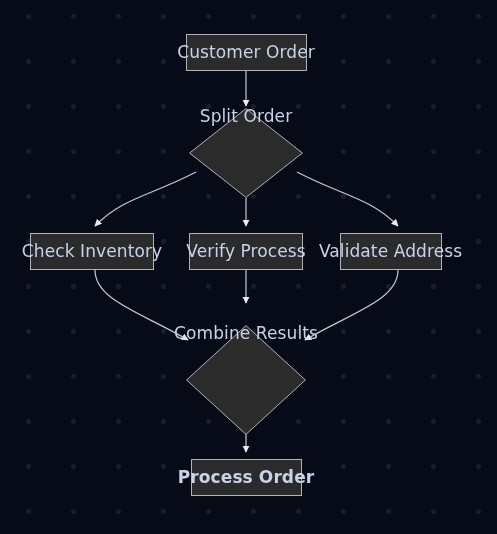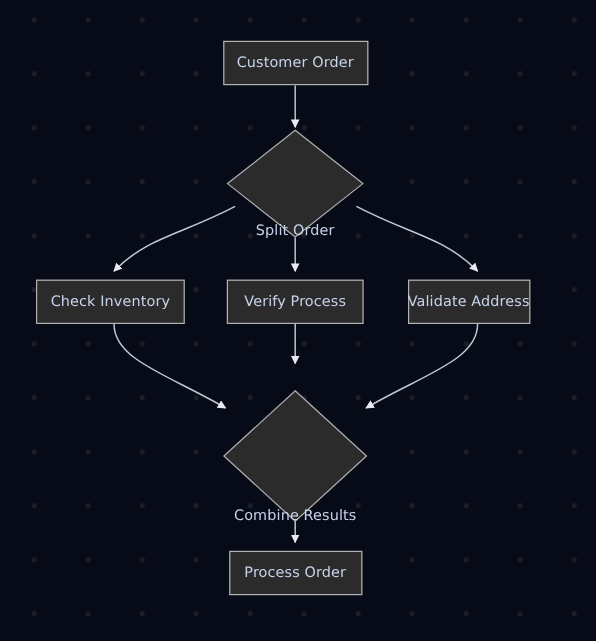--- a/index.html
+++ b/index.html
@@ -33,21 +33,21 @@
     display: flex;
     align-items: center;
     justify-content: center;
   }
   .node-box {
     background: #2b2b2b;
     border: 1px solid #b3b3b3;
   }
   .node-label {
     color: #c7d3e9;
-    font-size: 12px;
+    font-size: 17px;
     line-height: 1;
     letter-spacing: 0.1px;
     white-space: nowrap;
     user-select: none;
   }
   .diamond-wrap {
     position: absolute;
   }
   .diamond-svg {
     position: absolute;
@@ -55,21 +55,21 @@
     top: 0;
     overflow: visible;
   }
   .diamond-label {
     position: absolute;
     left: 0;
     top: 0;
     width: 100%;
     height: 100%;
     display: flex;
-    align-items: flex-end;
+    align-items: flex-start;
     justify-content: center;
   }
 </style>
 </head>
 <body>
 
 <div id="canvas" style="width: 497px; height: 534px; background-color: rgb(7, 11, 24); background-image: radial-gradient(circle, rgb(27, 30, 40) 0px, rgb(27, 30, 40) 2.2px, transparent 2.4px); background-size: 45px 45px;">
 
   <svg id="edge-layer" viewBox="0 0 497 534" width="497" height="534">
     <defs>
@@ -112,17 +112,17 @@
       </div>
       <div class="diamond-wrap" style="left: 186px; top: 325px; width: 120px; height: 110px;">
         <svg class="diamond-svg" width="120" height="110" viewBox="0 0 120 110">
           <polygon points="60,0.6 119.4,55 60,109.4 0.6,55" fill="#2b2b2b" stroke="#b3b3b3" stroke-width="1"></polygon>
         </svg>
         <div class="diamond-label">
           <span class="node-label" style="color: rgb(199, 211, 233);">Combine Results</span>
         </div>
       </div>
       <div class="node node-box" style="left: 190.5px; top: 458.5px; width: 111px; height: 37px; background: rgb(43, 43, 43); border-color: rgb(179, 179, 179);">
-        <span class="node-label" style="color: rgb(199, 211, 233);">Process Order</span>
+        <span class="node-label" style="color: rgb(199, 211, 233); font-weight: bold;">Process Order</span>
       </div>
     </div>
 
 </div>
 
 </body></html>

